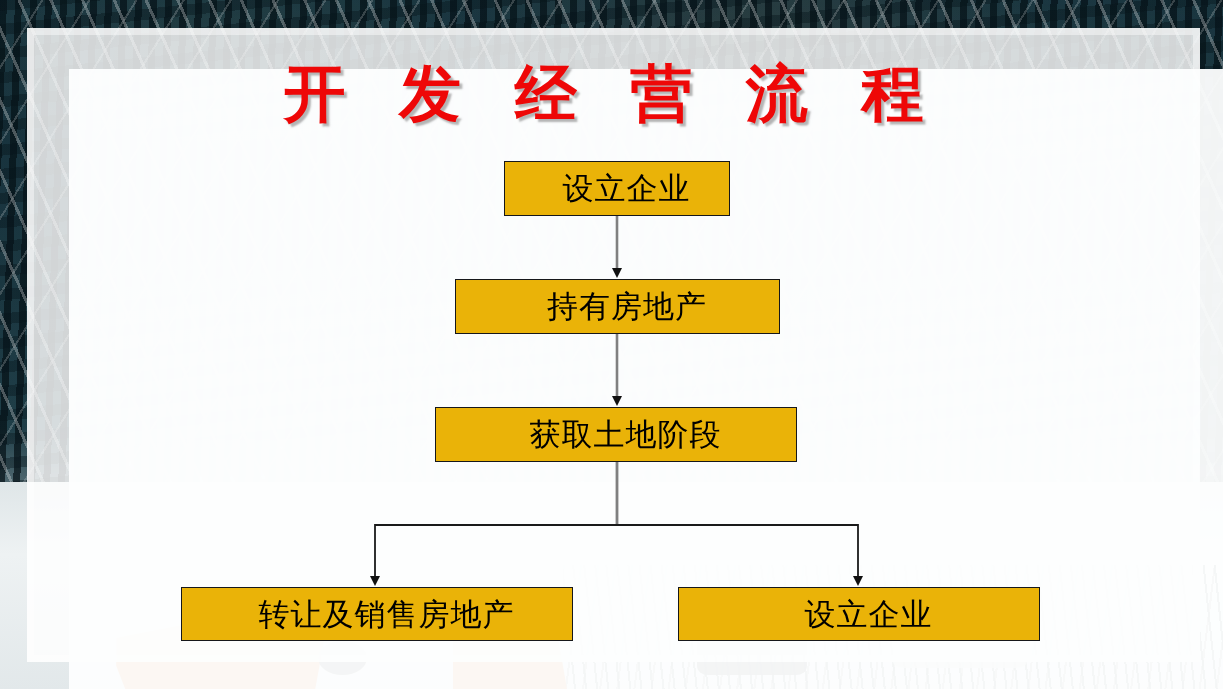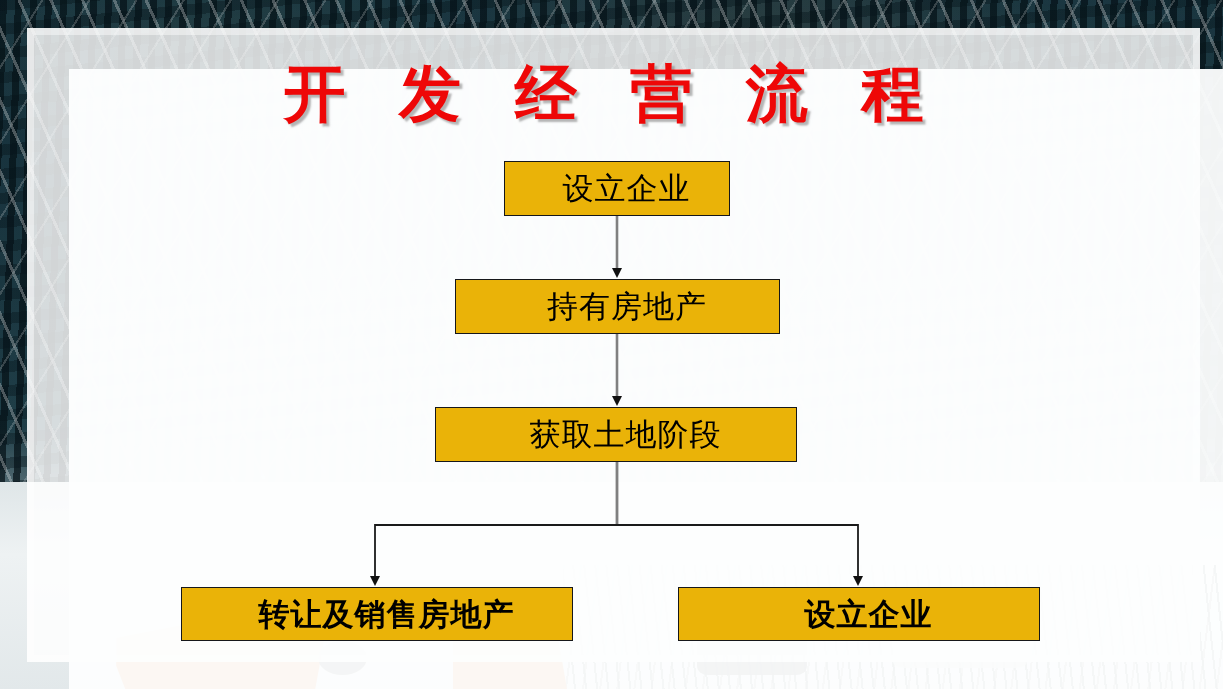--- a/index.html
+++ b/index.html
@@ -106,21 +106,21 @@
     border:1.6px solid #16171a;
     display:flex;align-items:center;justify-content:center;
     color:#000;
     font-family:"DejaVu Sans","Liberation Sans",sans-serif;
     font-size:31px;
     line-height:1;
     letter-spacing:1px;
     white-space:nowrap;
     padding-left:19px;
   }
-  .node.bold{font-weight:bold;}
+  .node.bold{font-weight:normal;}
 
   #node-0{left:504px;top:150px;width:226px;height:55px;}
   #node-1{left:455px;top:268px;width:325px;height:55px;}
   #node-2{left:435px;top:396px;width:362px;height:55px;}
   #node-3{left:181px;top:576px;width:392px;height:54px;}
   #node-4{left:678px;top:576px;width:362px;height:54px;}
 
   #connectors{position:absolute;left:0;top:0;width:1223px;height:689px;pointer-events:none;}
 </style>
 </head>

